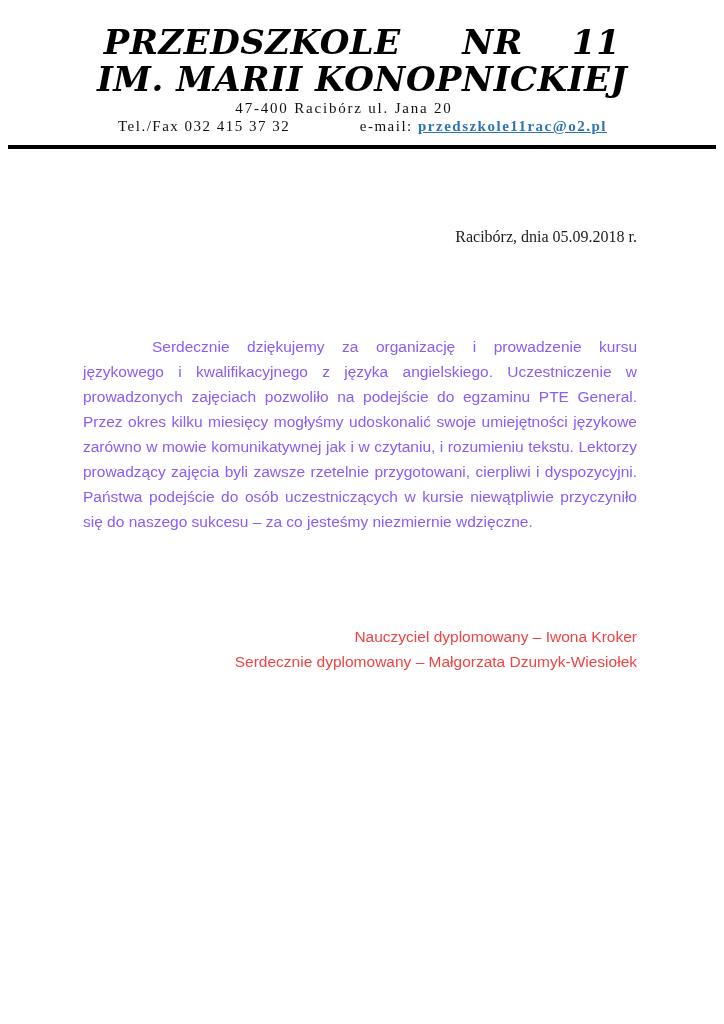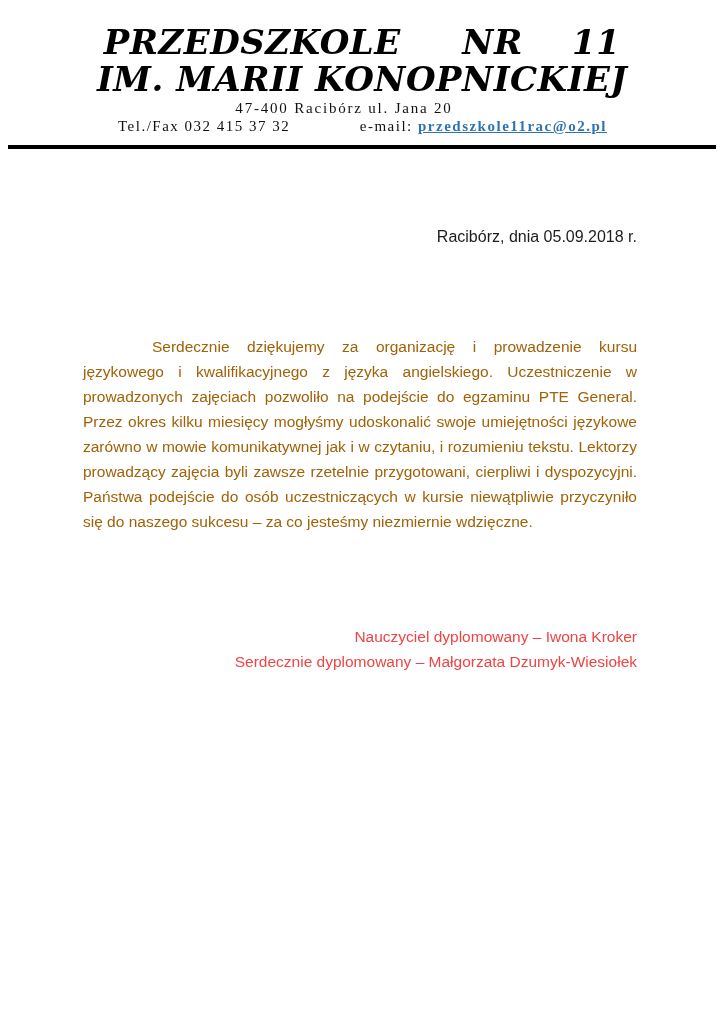--- a/index.html
+++ b/index.html
@@ -68,28 +68,29 @@
   .content {
     margin-left: 83px;
     width: 554px;
   }
   .date-row {
     margin-top: 77px;
     text-align: right;
     font-size: 16px;
     line-height: 21px;
     color: #1c1c1c;
+    font-family: Liberation Serif, serif;
   }
   .paragraph {
     margin-top: 87px;
     text-align: justify;
     text-indent: 69px;
     font-size: 15.5px;
     line-height: 25px;
-    color: #a16207;
+    color: #8b5cf6;
   }
   .signatures {
     margin-top: 90px;
     text-align: right;
     font-size: 15.5px;
     line-height: 25px;
     color: #ef4444;
   }
 </style>
 </head>

